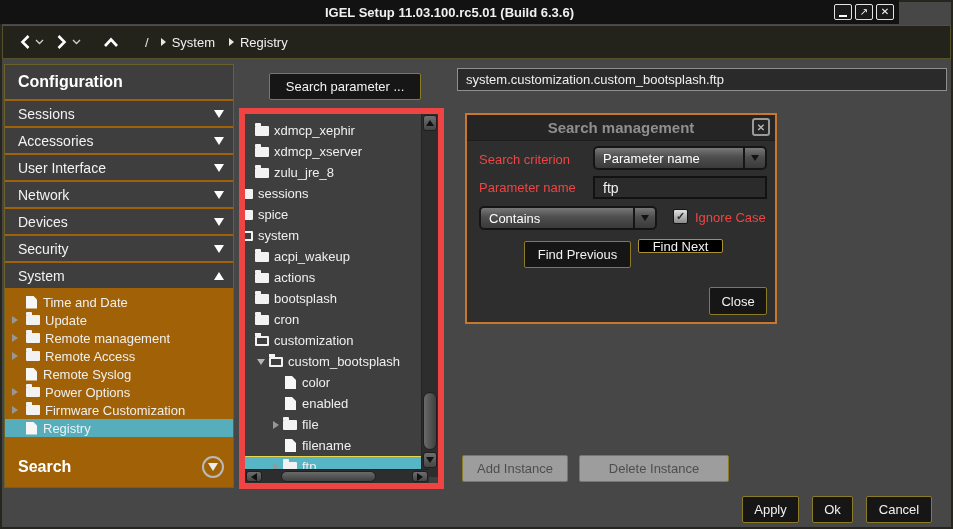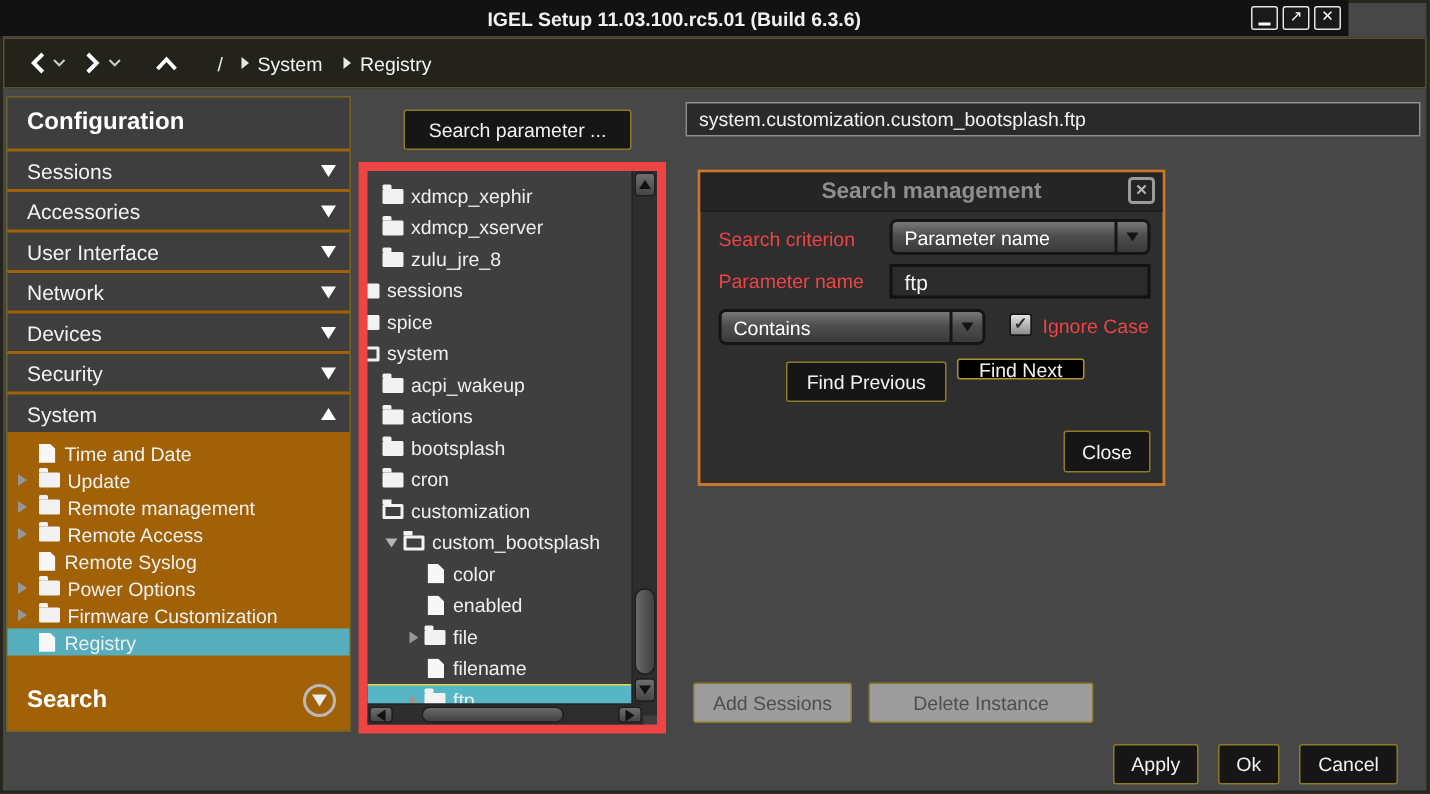--- a/index.html
+++ b/index.html
@@ -395,19 +395,19 @@
     </div>
     <div class="checkbox" style="left:206px;top:94px;">
       <span>✓</span>
     </div>
     <div class="dlg-label" style="left:228px;top:91px;">Ignore Case</div>
     <div class="btn find-prev">Find Previous</div>
     <div class="btn btn-black find-next">Find Next</div>
     <div class="btn close-btn">Close</div>
   </div>
 
-  <div class="btn btn-disabled add-instance">Add Sessions</div>
+  <div class="btn btn-disabled add-instance">Add Instance</div>
   <div class="btn btn-disabled del-instance">Delete Instance</div>
   <div class="btn apply-btn">Apply</div>
   <div class="btn ok-btn">Ok</div>
   <div class="btn cancel-btn">Cancel</div>
 
 </div>
 
 </body></html>

